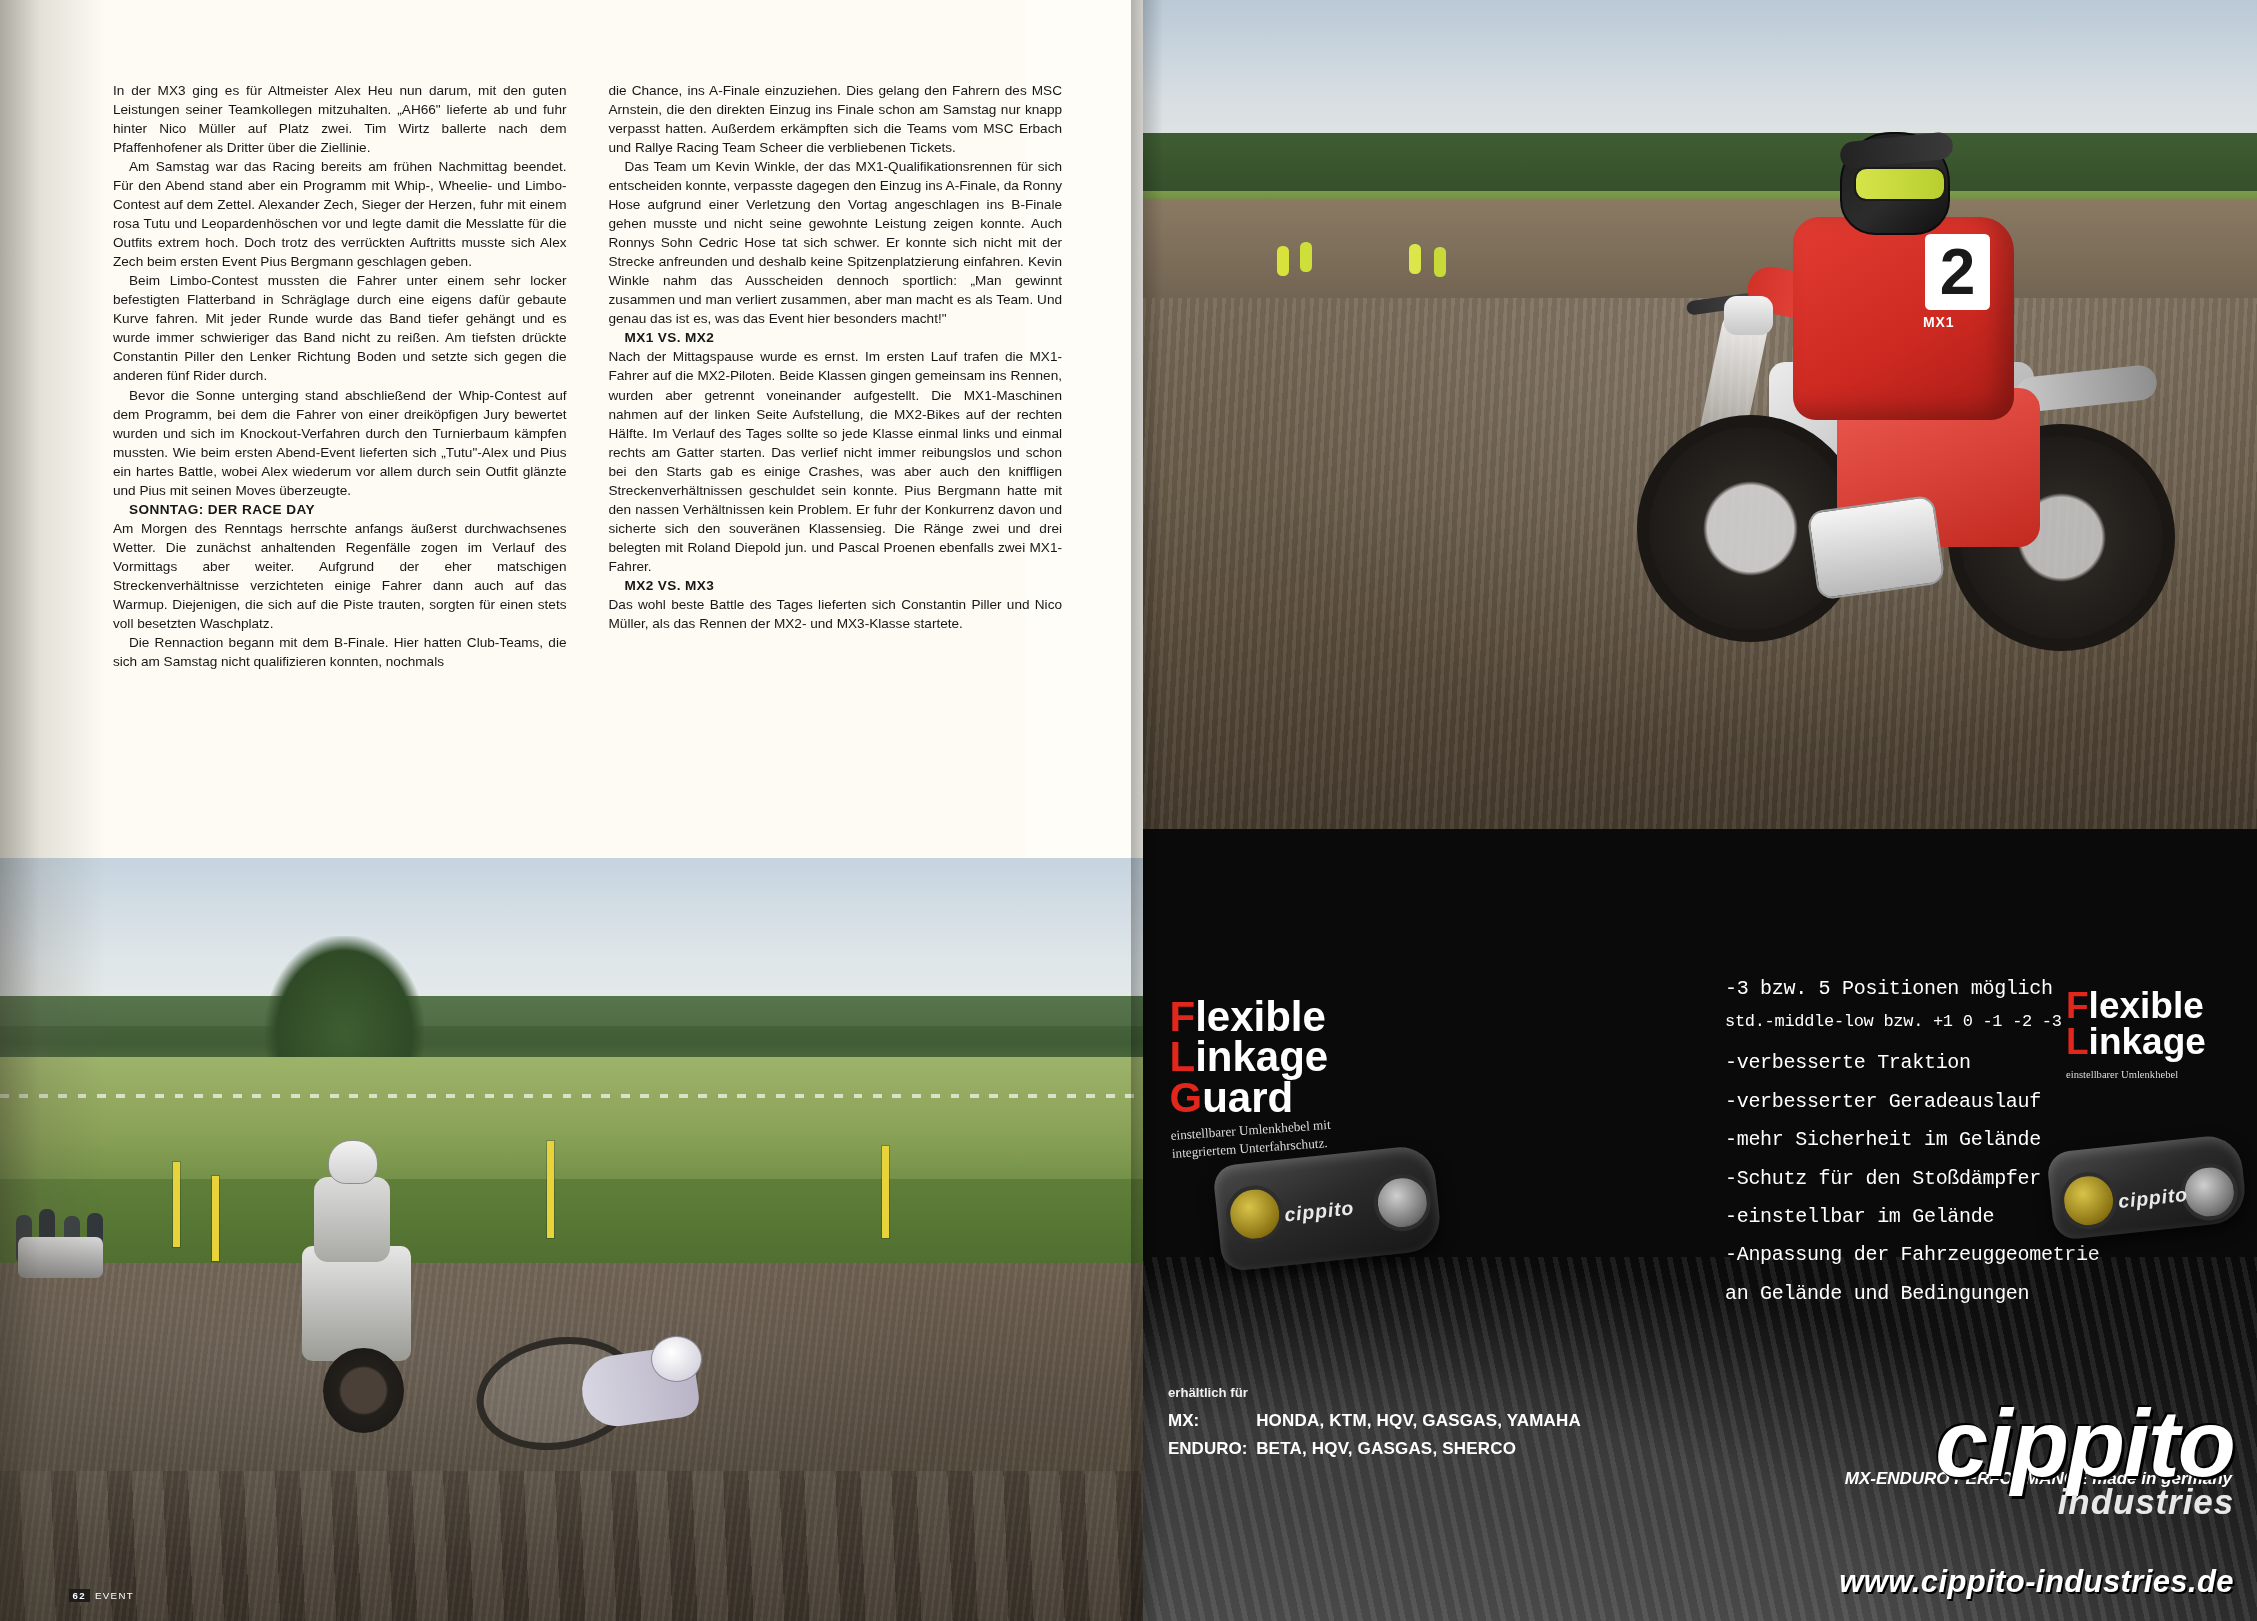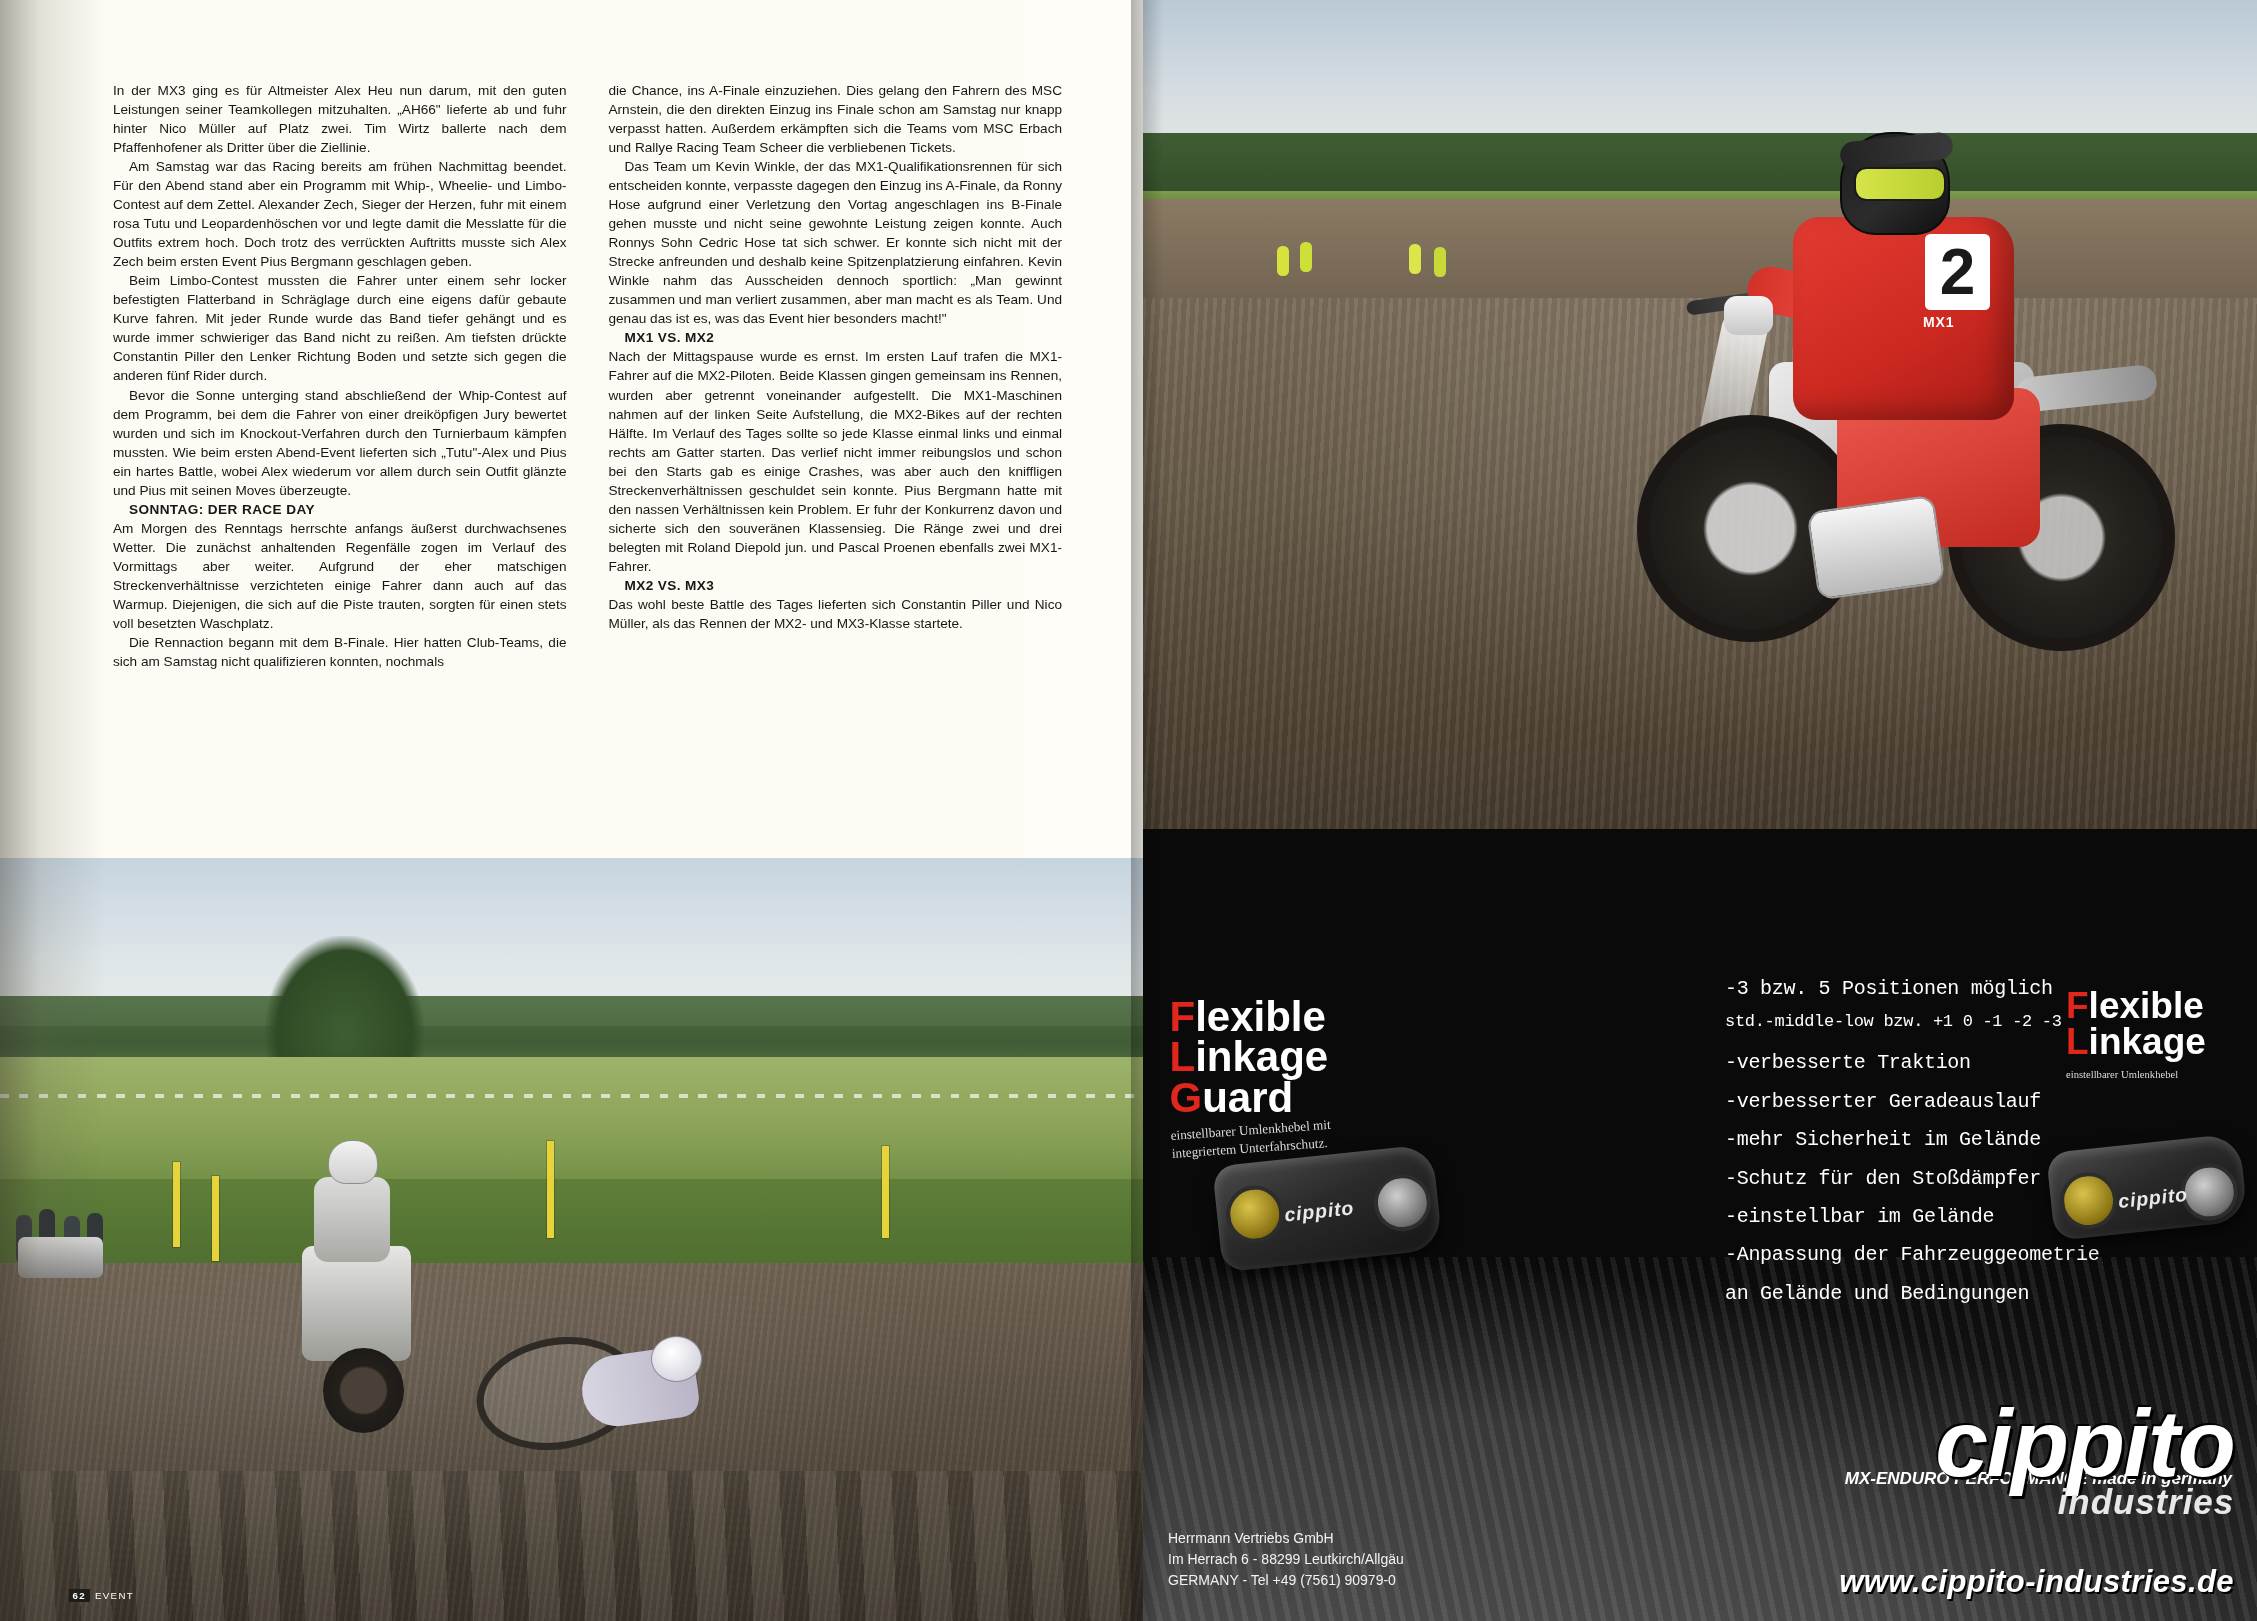--- a/index.html
+++ b/index.html
@@ -667,26 +667,36 @@
       <div class="boss b1"></div>
       <div class="boss b2"></div>
       <div class="brand">cippito</div>
     </div>
     <div class="linkage-part linkage-right">
       <div class="boss b1"></div>
       <div class="boss b2"></div>
       <div class="brand">cippito</div>
     </div>
 
-
-    <div class="ad-address">
-      <div>Herrmann Vertriebs GmbH</div>
-      <div>Im Herrach 6 - 88299 Leutkirch/Allgäu</div>
-      <div>GERMANY - Tel +49 (7561) 90979-0</div>
-    </div>
+    <div class="ad-avail">
+      <div class="small">erhältlich für</div>
+      <table>
+        <tbody>
+            <tr>
+          <td class="key">MX:</td>
+          <td class="val">HONDA, KTM, HQV, GASGAS, YAMAHA</td>
+        </tr>
+        <tr>
+          <td class="key">ENDURO:</td>
+          <td class="val">BETA, HQV, GASGAS, SHERCO</td>
+        </tr>
+      </tbody>
+        </table>
+    </div>
+
 
     <div class="ad-tagline">MX-ENDURO PERFORMANCE made in germany</div>
 
     <div class="ad-logo">
       <div class="word">cippito</div>
       <div class="industries">industries</div>
     </div>
 
     <div class="ad-url">www.cippito-industries.de</div>
   </div>

